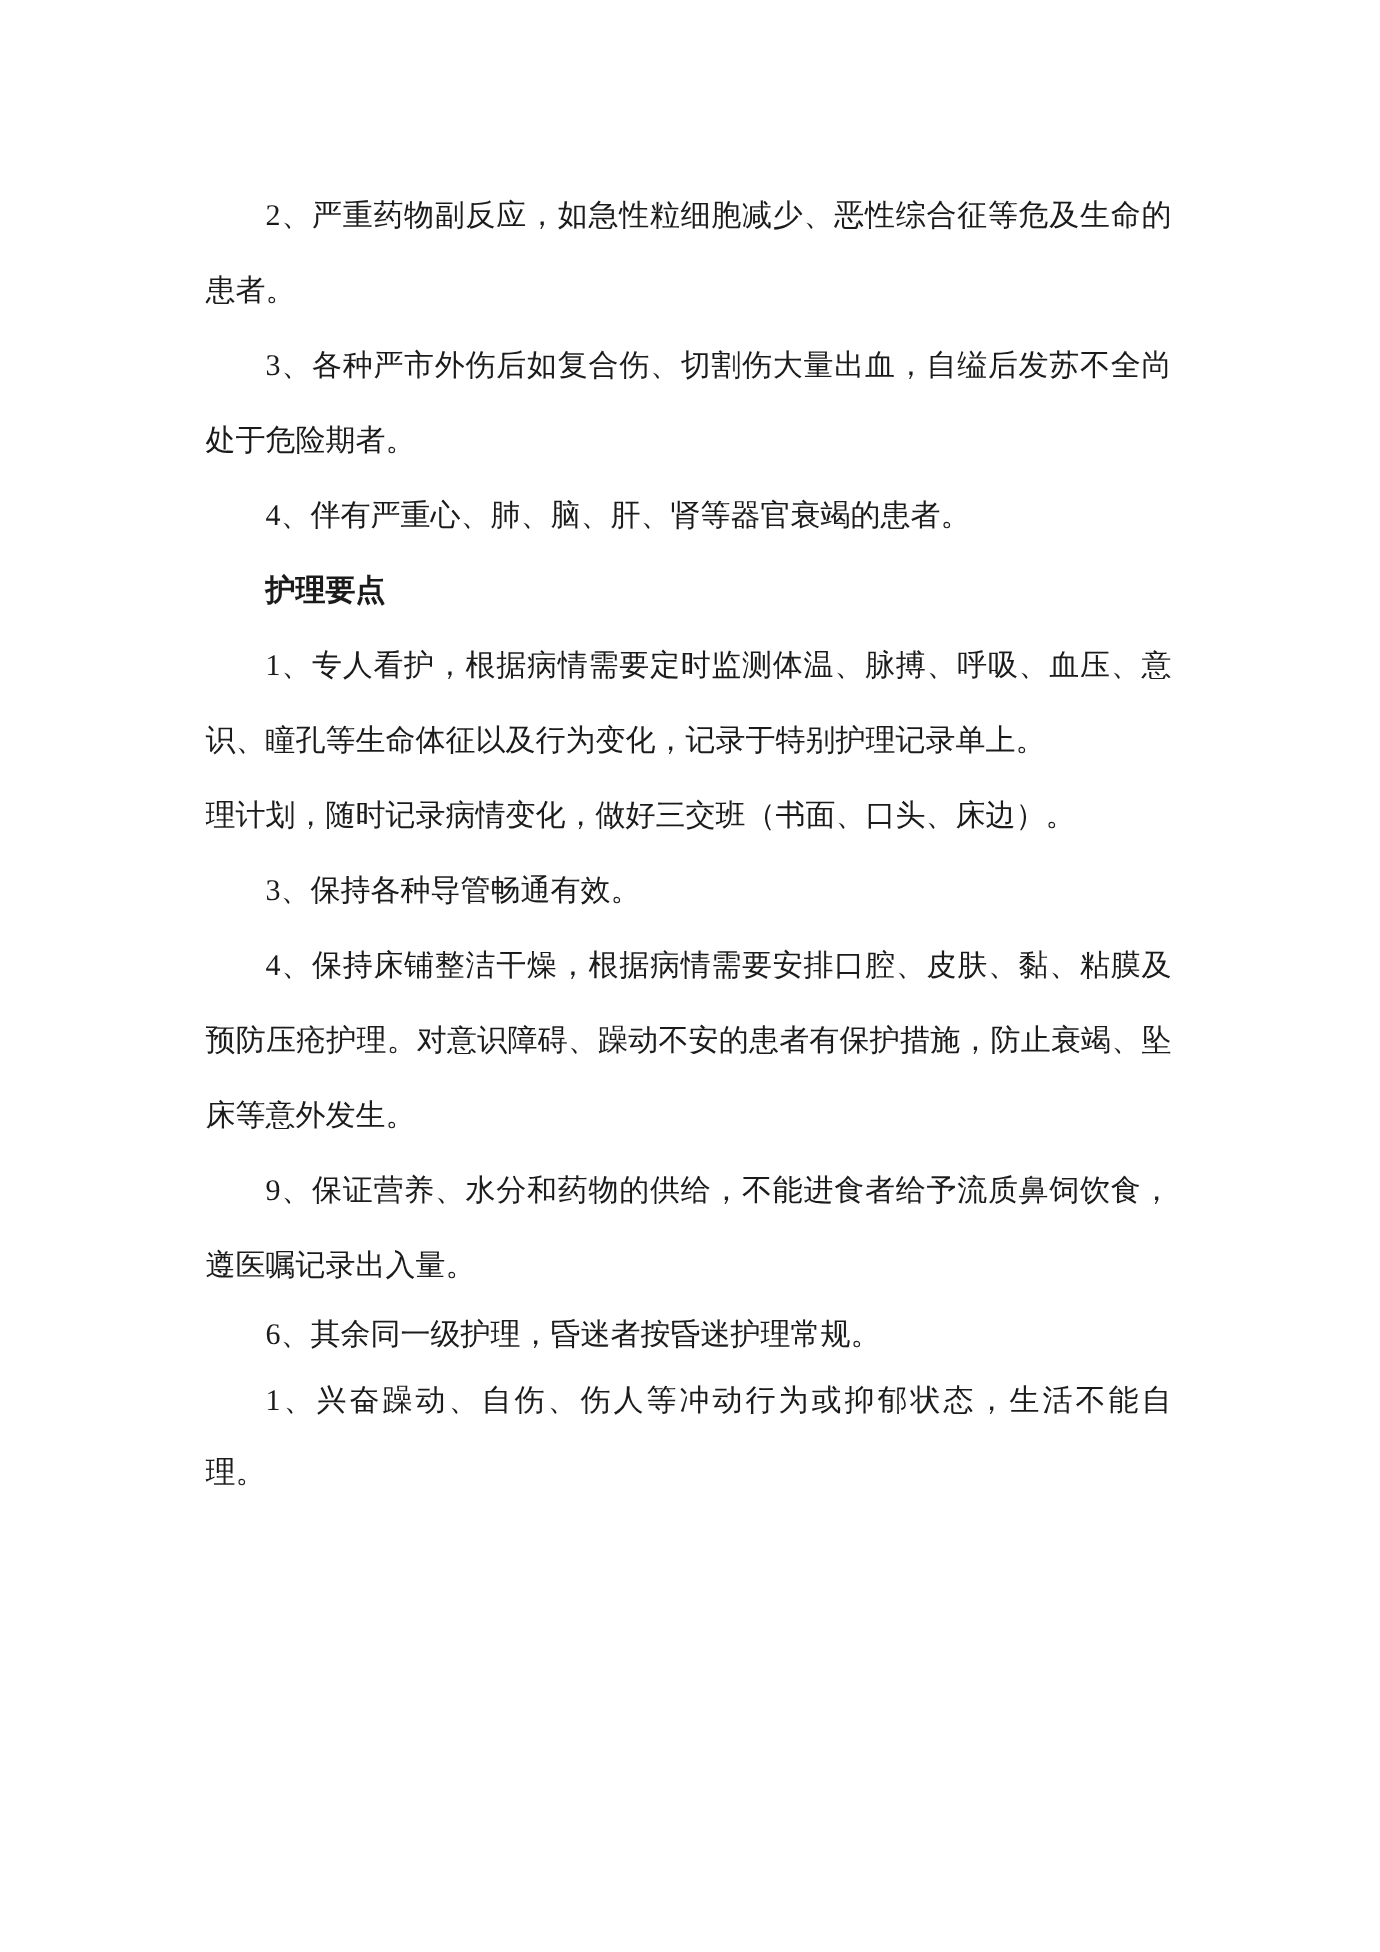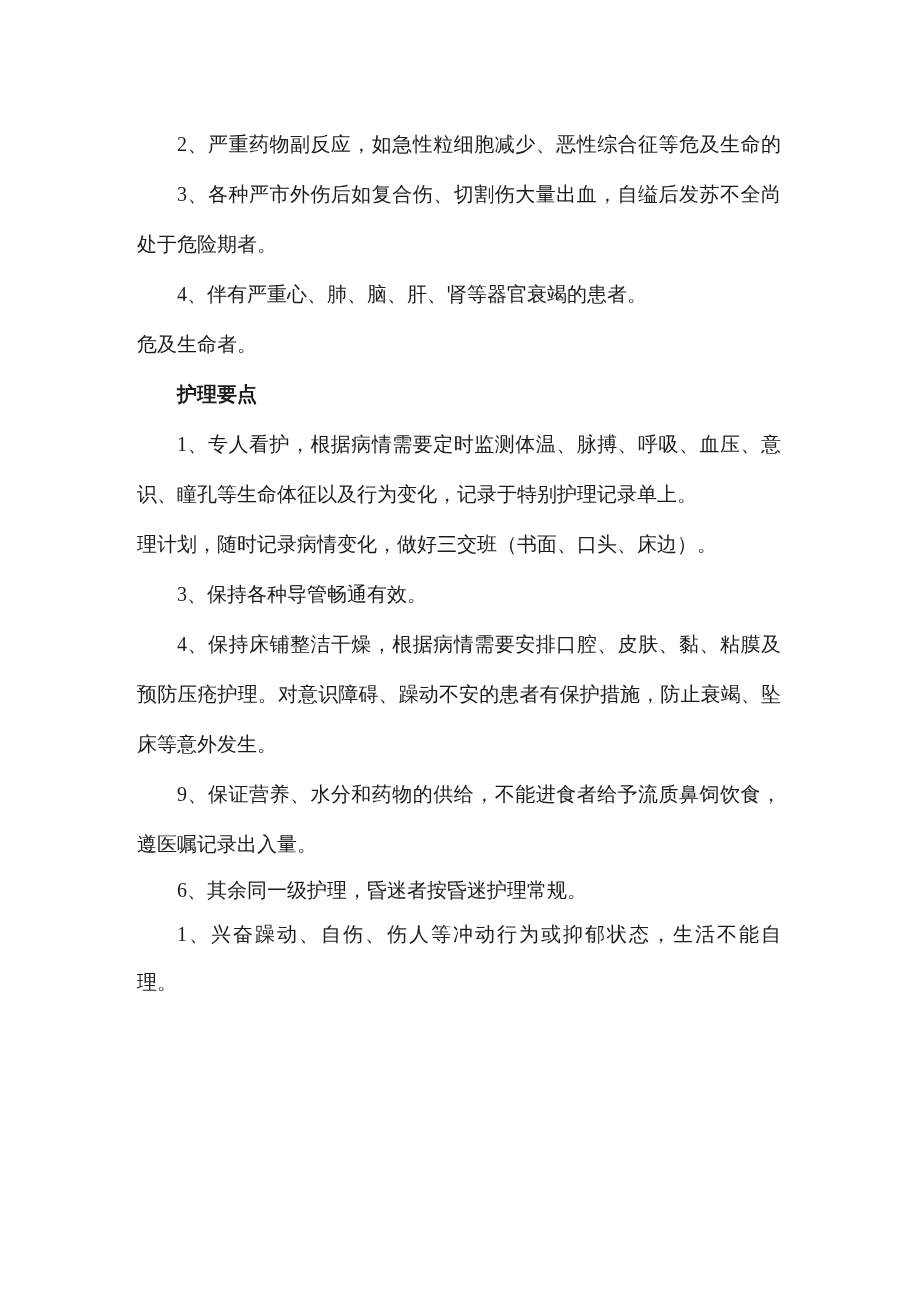--- a/index.html
+++ b/index.html
@@ -46,27 +46,27 @@
   .h2line   { height: 34px; line-height: 30px; }
   .tall46   { height: 46px; line-height: 46px; }
 </style>
 </head>
 <body>
 
 <div class="page">
   <div class="content">
 
     <div class="line indent jfull">2、严重药物副反应，如急性粒细胞减少、恶性综合征等危及生命的</div>
+    <div class="line">患者。</div>
 
     <div class="line indent jfull">3、各种严市外伤后如复合伤、切割伤大量出血，自缢后发苏不全尚</div>
     <div class="line">处于危险期者。</div>
 
     <div class="line indent">4、伴有严重心、肺、脑、肝、肾等器官衰竭的患者。</div>
 
-    <div class="line">危及生命者。</div>
 
     <div class="line indent heading">护理要点</div>
 
     <div class="line indent jfull">1、专人看护，根据病情需要定时监测体温、脉搏、呼吸、血压、意</div>
     <div class="line">识、瞳孔等生命体征以及行为变化，记录于特别护理记录单上。</div>
 
     <div class="line">理计划，随时记录病情变化，做好三交班（书面、口头、床边）。</div>
 
     <div class="line indent">3、保持各种导管畅通有效。</div>
 

